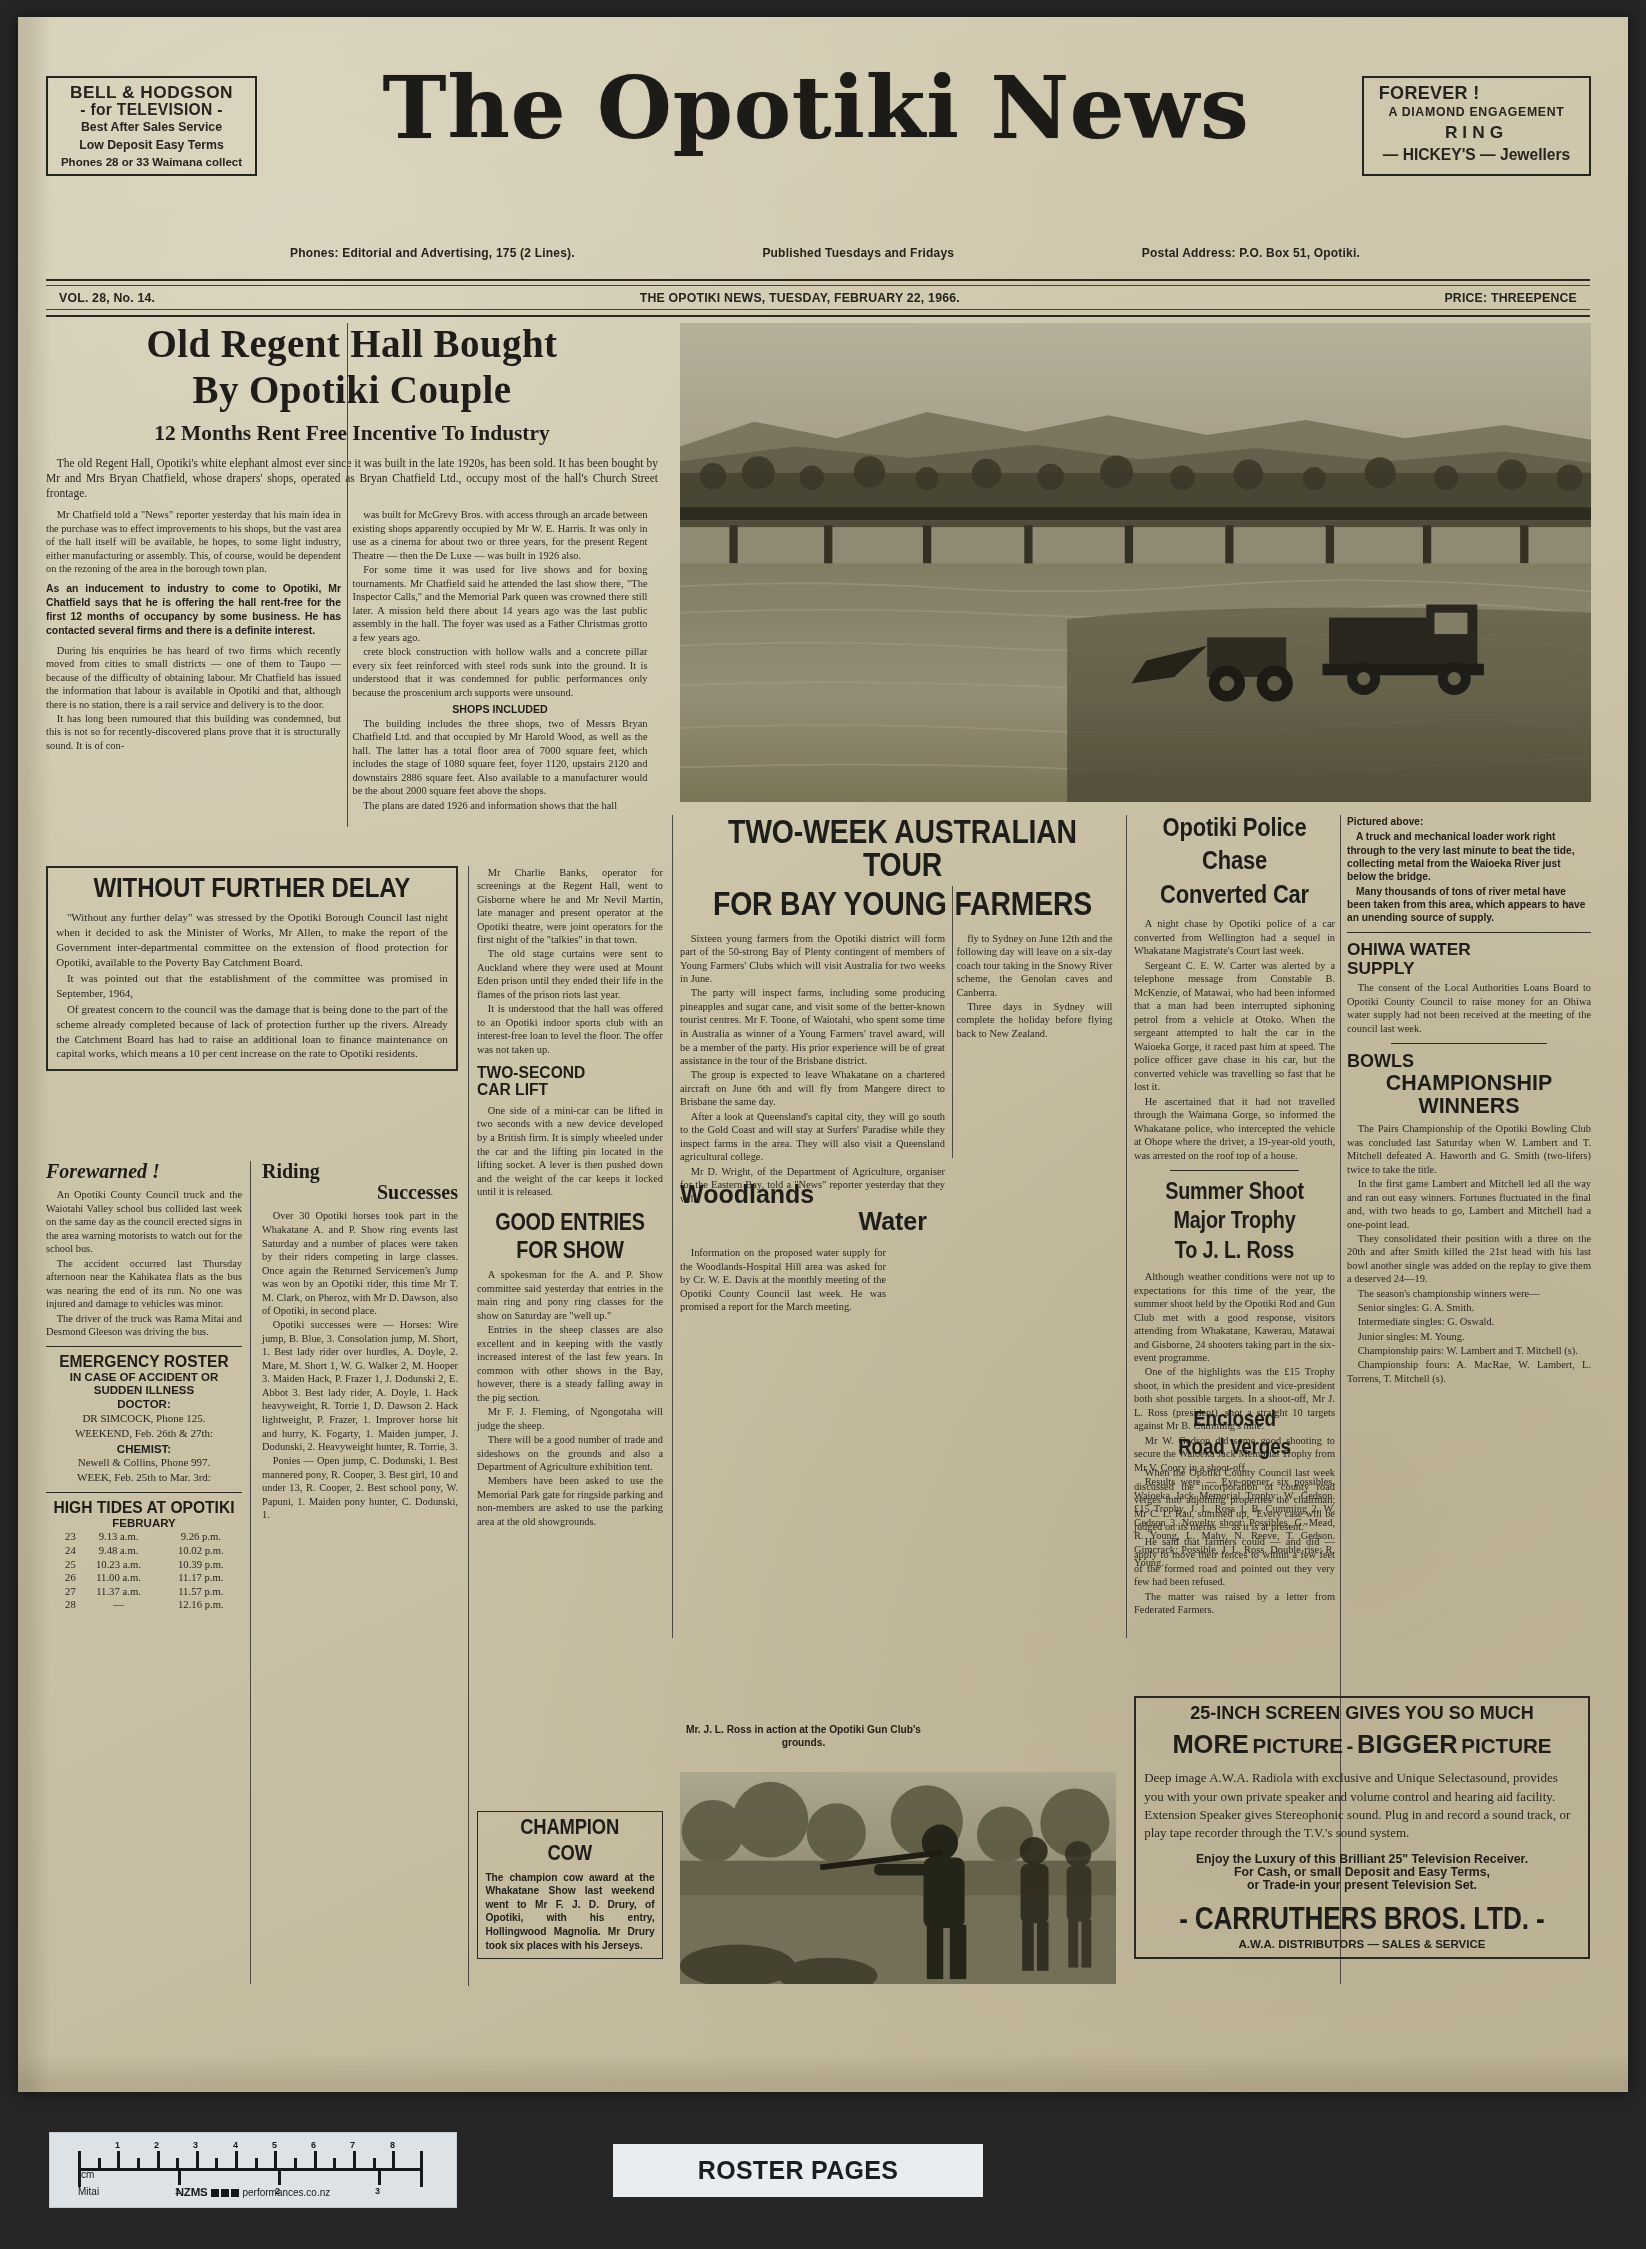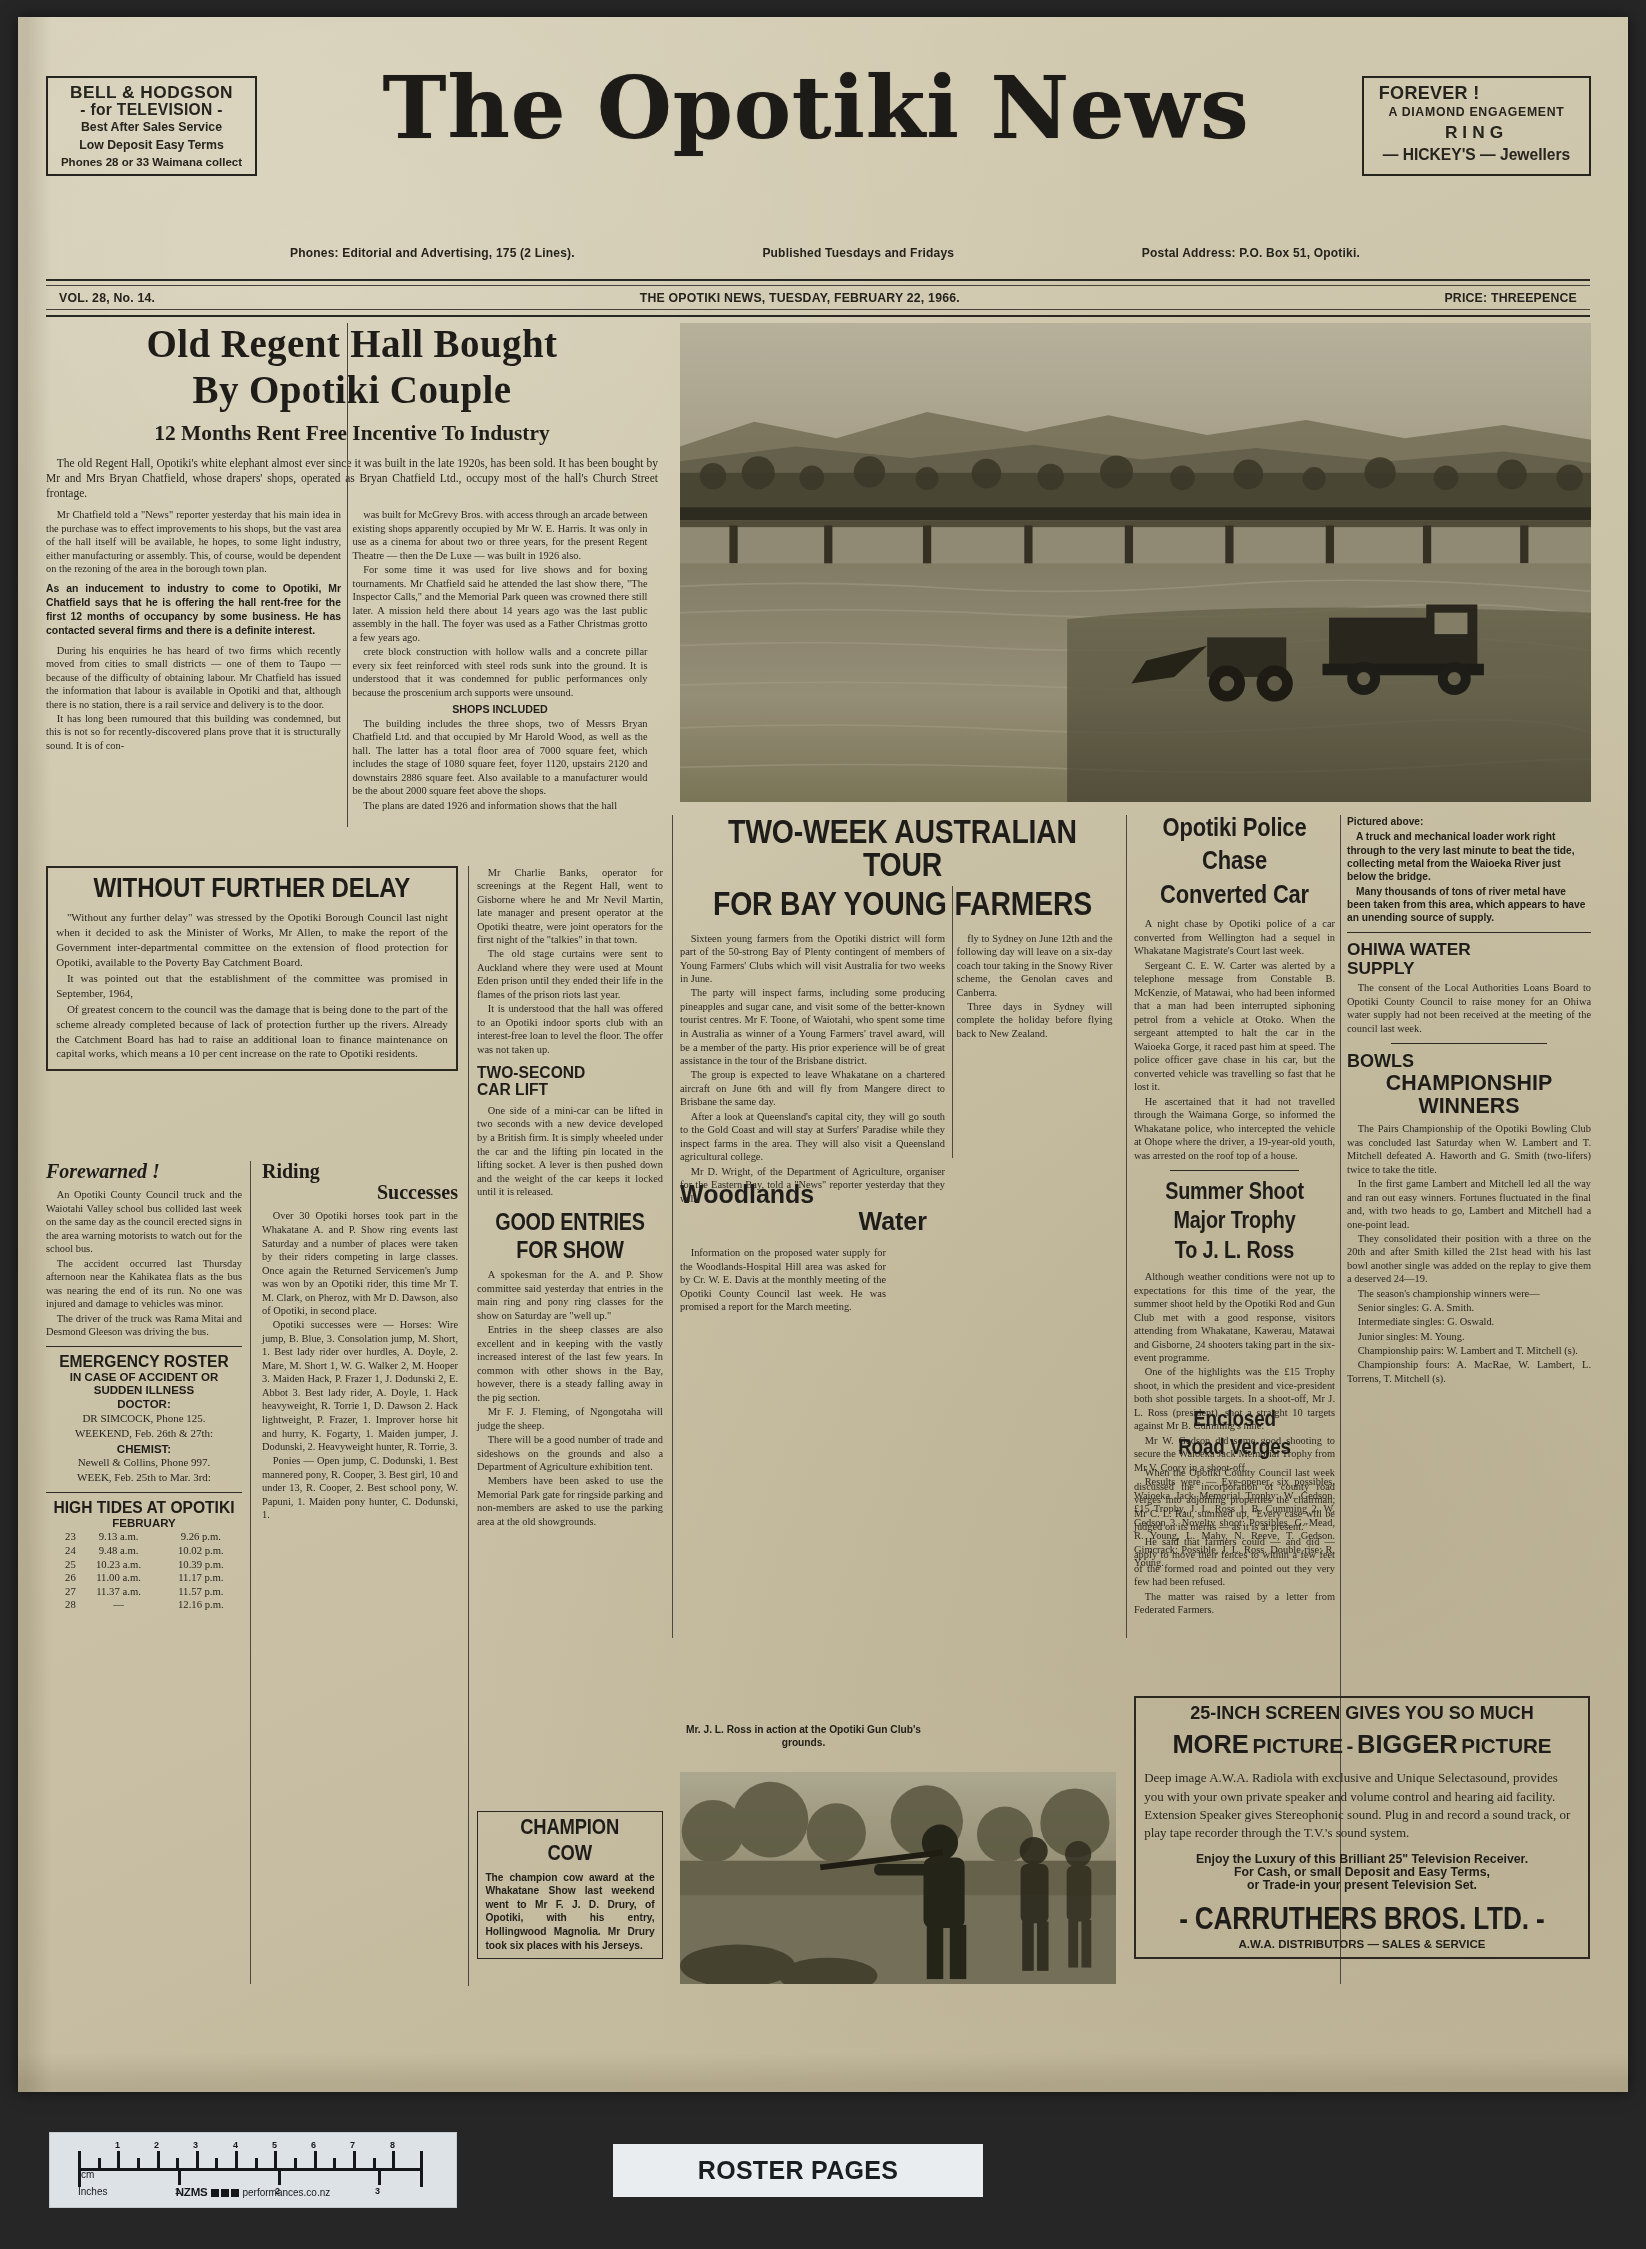--- a/index.html
+++ b/index.html
@@ -612,21 +612,21 @@
     </div>
 
   </div>
 </div>
 
 <div id="ruler">
   <div class="bar"></div>
   <div class="end" style="left:28px; top:18px; height:36px;"></div>
   <div class="end" style="left:370px; top:18px; height:36px;"></div>
   <div class="unit" style="left:31px; top:36px;">cm</div>
-  <div class="unit" style="left:28px; top:53px;">Inches</div>
+  <div class="unit" style="left:28px; top:53px;">Mitai</div>
   <div id="ruler-ticks">
       <div class="tick" style="left: 67px; top: 18px; height: 16.5px;"></div>
       <div class="lbl" style="left: 65px; top: 6.6px;">1</div>
       <div class="tick" style="left: 48px; top: 25px; height: 10px;"></div>
       <div class="tick" style="left: 107px; top: 18px; height: 16.5px;"></div>
       <div class="lbl" style="left: 104px; top: 6.6px;">2</div>
       <div class="tick" style="left: 87px; top: 25px; height: 10px;"></div>
       <div class="tick" style="left: 146px; top: 18px; height: 16.5px;"></div>
       <div class="lbl" style="left: 143px; top: 6.6px;">3</div>
       <div class="tick" style="left: 126px; top: 25px; height: 10px;"></div>

